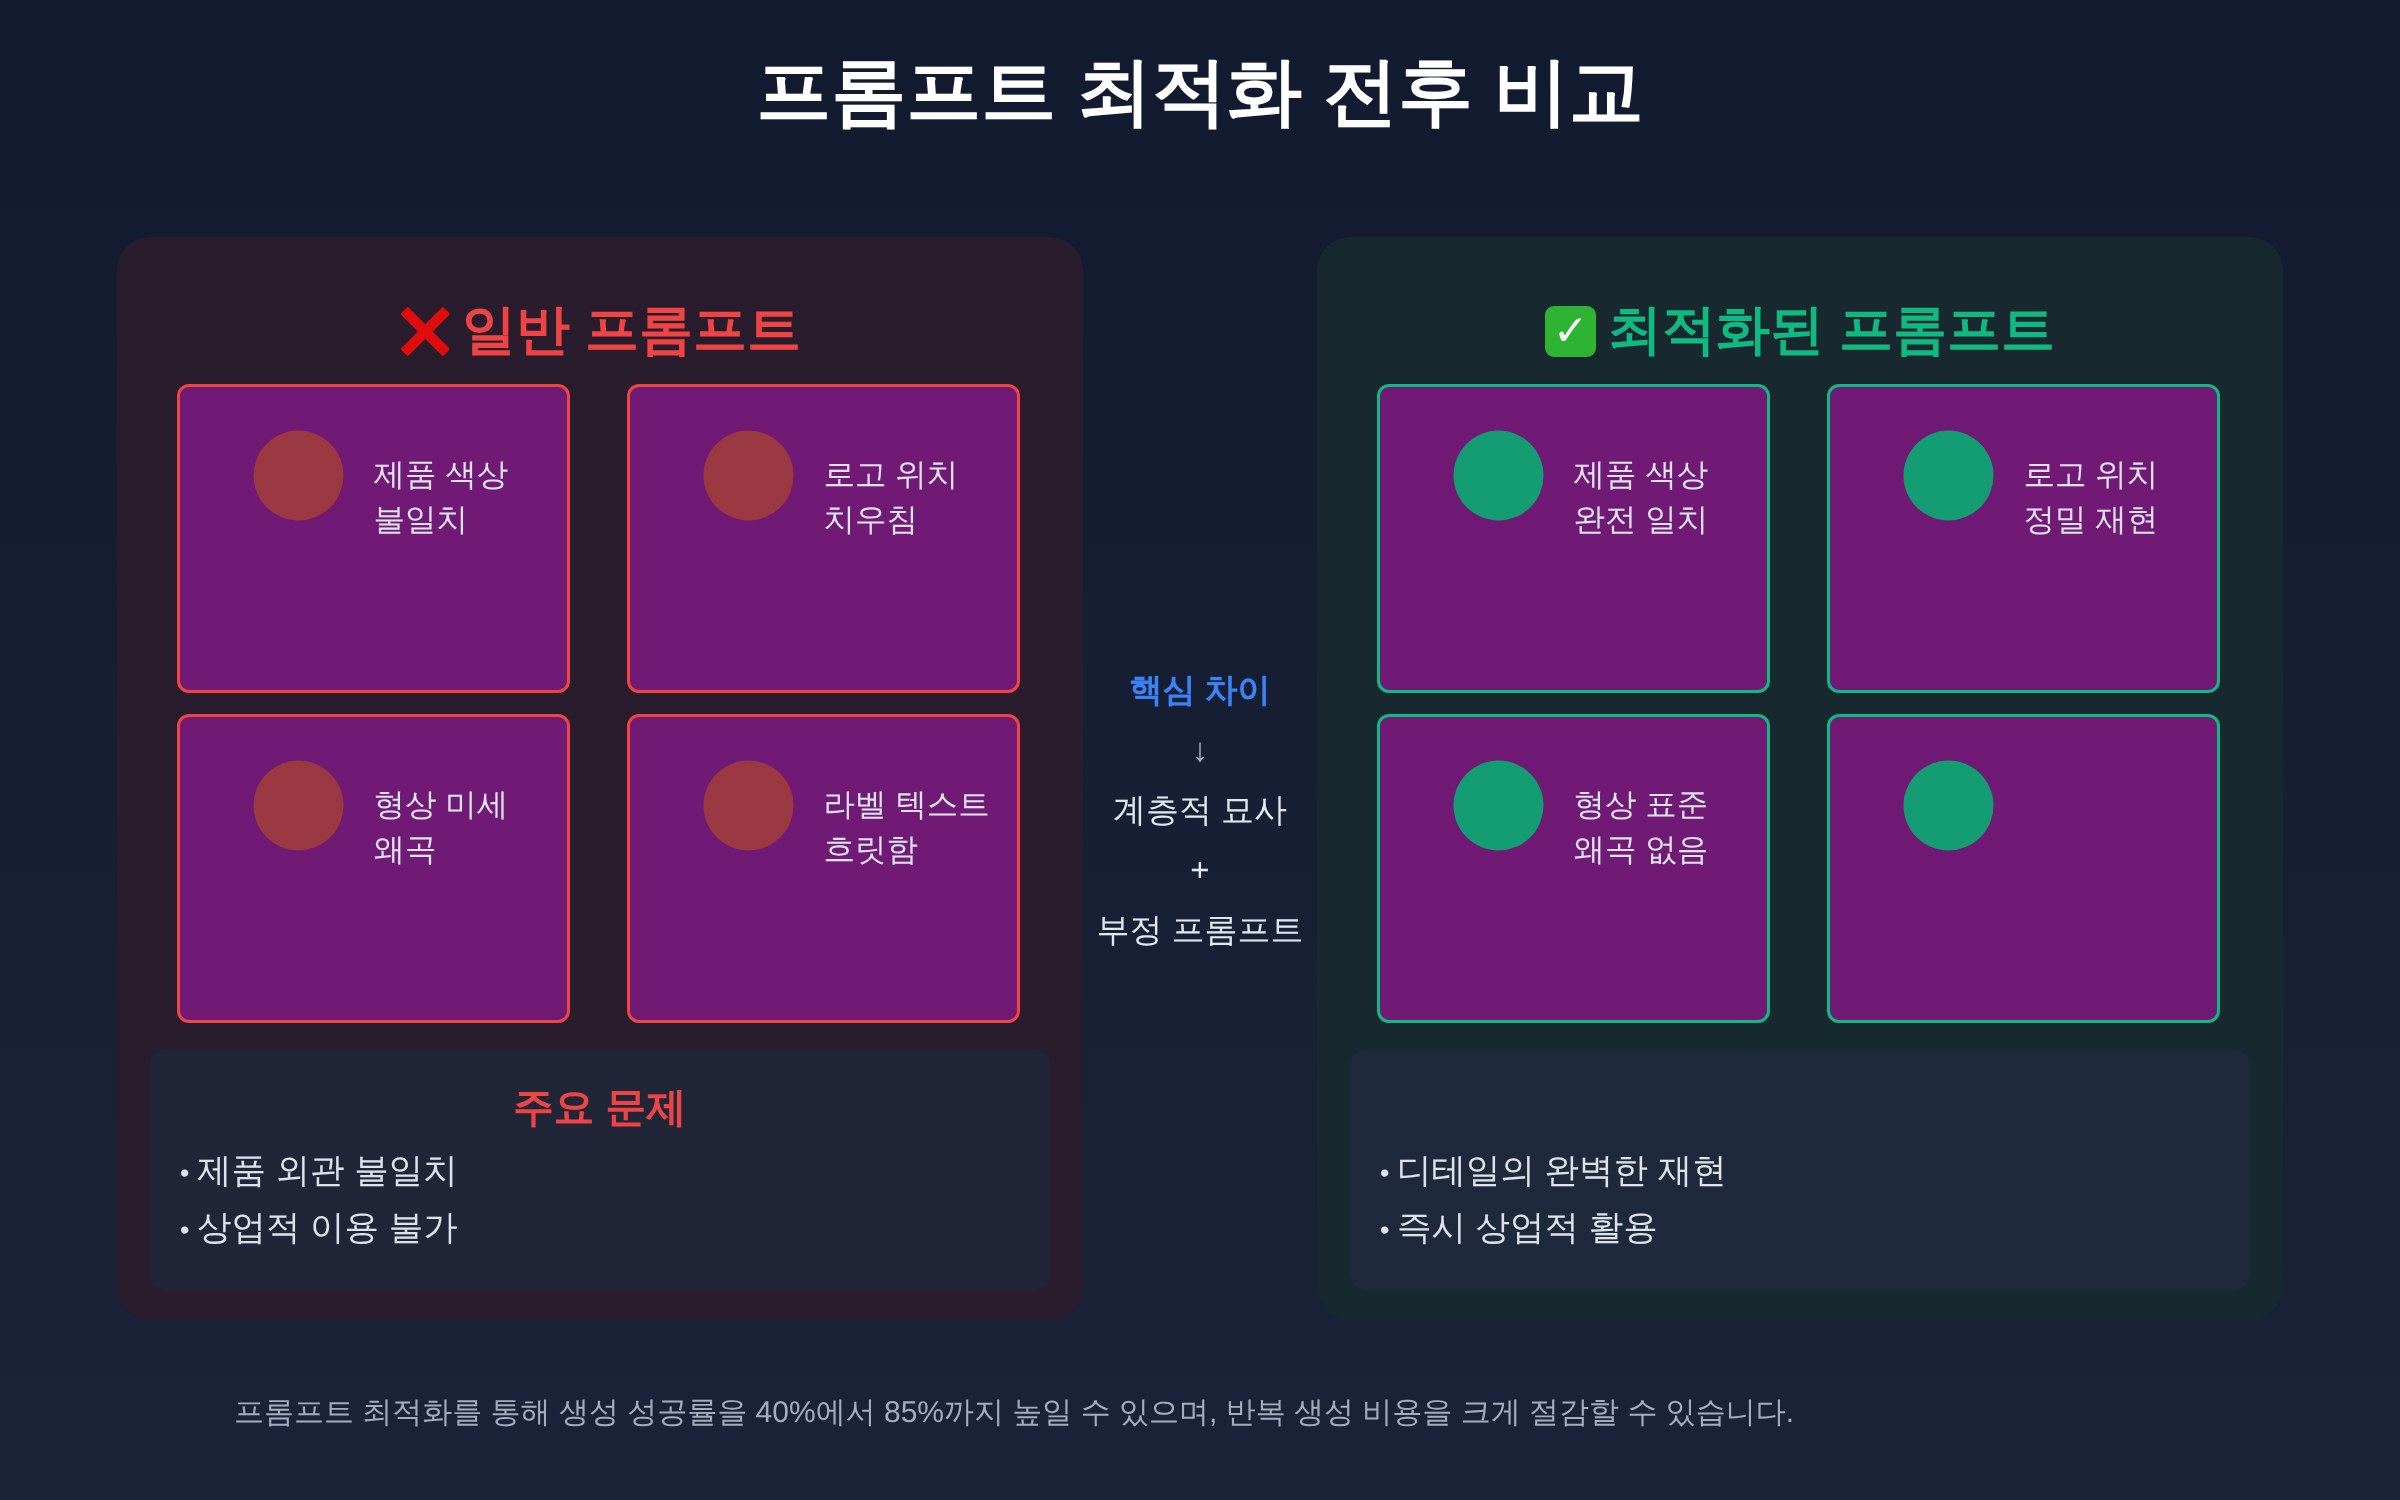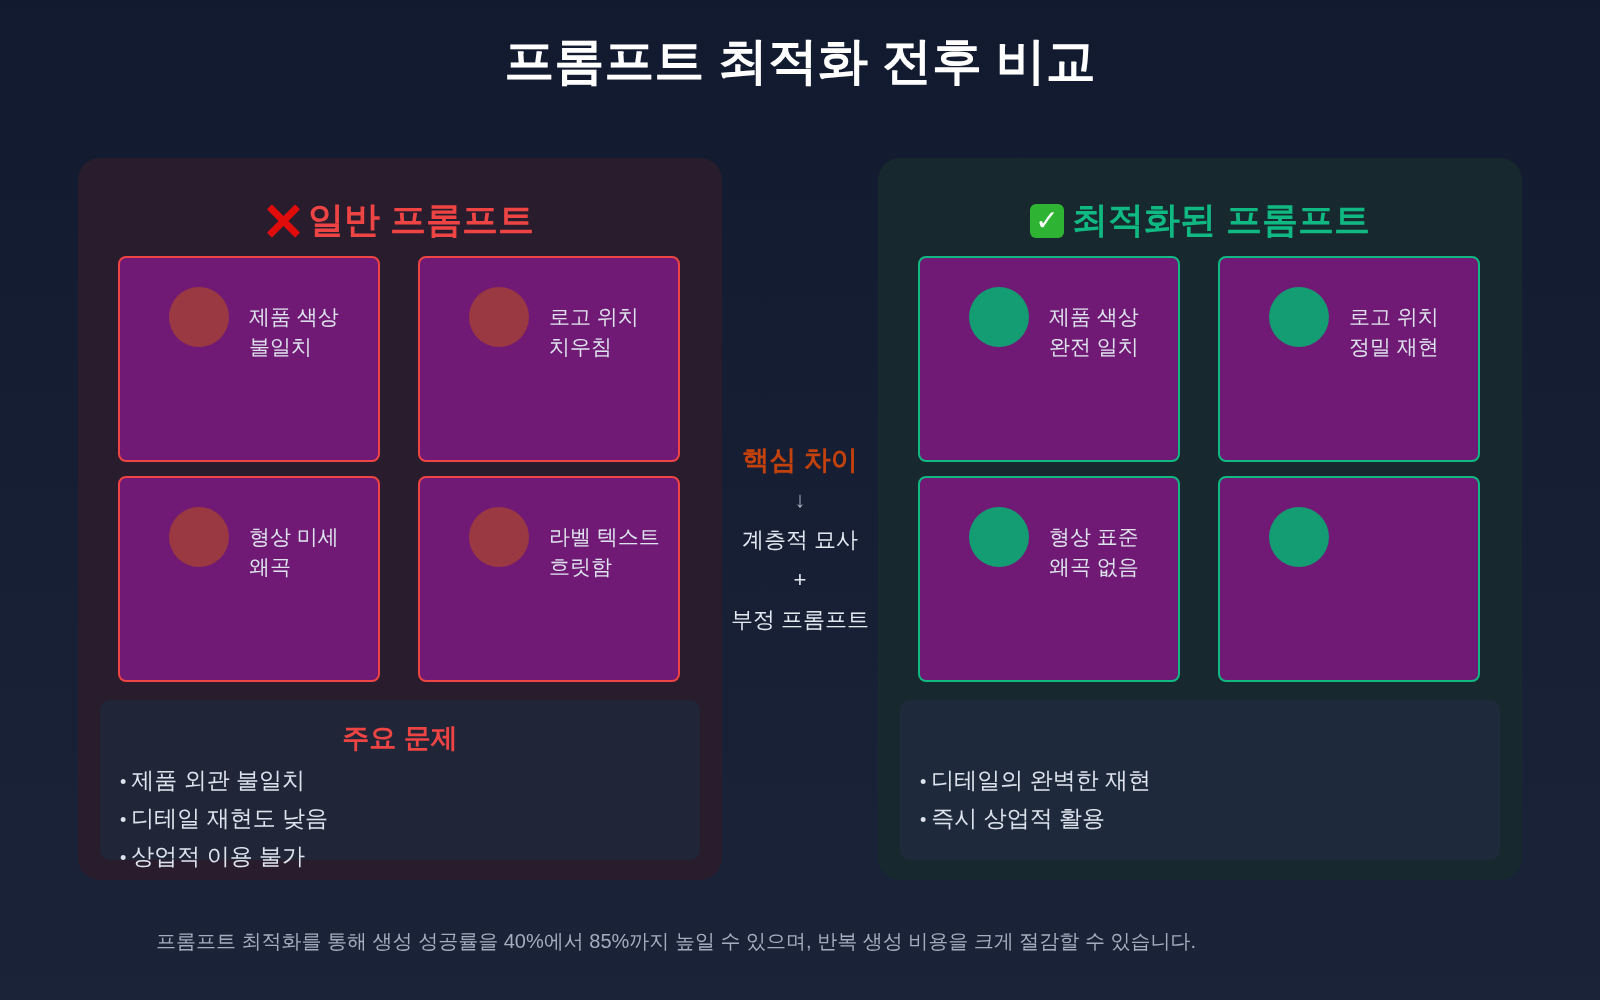--- a/index.html
+++ b/index.html
@@ -72,21 +72,21 @@
     .panel.bad .summary-title { color: #ef4444; }
     .panel.good .summary-title { color: #10b981; }
     .summary ul { list-style: none; position: absolute; top: 62px; left: 20px; }
     .summary li {
       font-size: 23px; line-height: 36px; color: #dde3ec; white-space: nowrap;
     }
     .summary li::before { content: "• "; font-size: 18px; }
     .center-col {
       position: absolute; left: 722px; top: 440px; width: 156px; text-align: center;
     }
-    .center-title { font-size: 27px; font-weight: 700; color: #c2410c; line-height: 40px; }
+    .center-title { font-size: 22px; font-weight: 700; color: #3b82f6; line-height: 40px; }
     .center-arrow { font-size: 22px; color: #a7b0bf; line-height: 40px; }
     .center-line { font-size: 22px; color: #e2e8f0; line-height: 40px; white-space: nowrap; }
     .center-plus { font-size: 22px; color: #e2e8f0; line-height: 40px; }
     .footer {
       position: absolute; top: 928px; left: 0; width: 1352px; text-align: center;
       font-size: 20px; color: #a3adbd;
     }
   </style>
 </head>
 <body>
@@ -125,21 +125,20 @@
     <div class="label">
       <span>라벨 텍스트</span>
       <span>흐릿함</span>
     </div>
   </div>
 
   <div class="summary">
     <div class="summary-title">주요 문제</div>
     <ul>
       <li>제품 외관 불일치</li>
-      <li>디테일 재현도 낮음</li>
       <li>상업적 이용 불가</li>
     </ul>
   </div>
 </div>
 
 <div class="center-col">
   <div class="center-title">핵심 차이</div>
   <div class="center-arrow">↓</div>
   <div class="center-line">계층적 묘사</div>
   <div class="center-plus">+</div>

